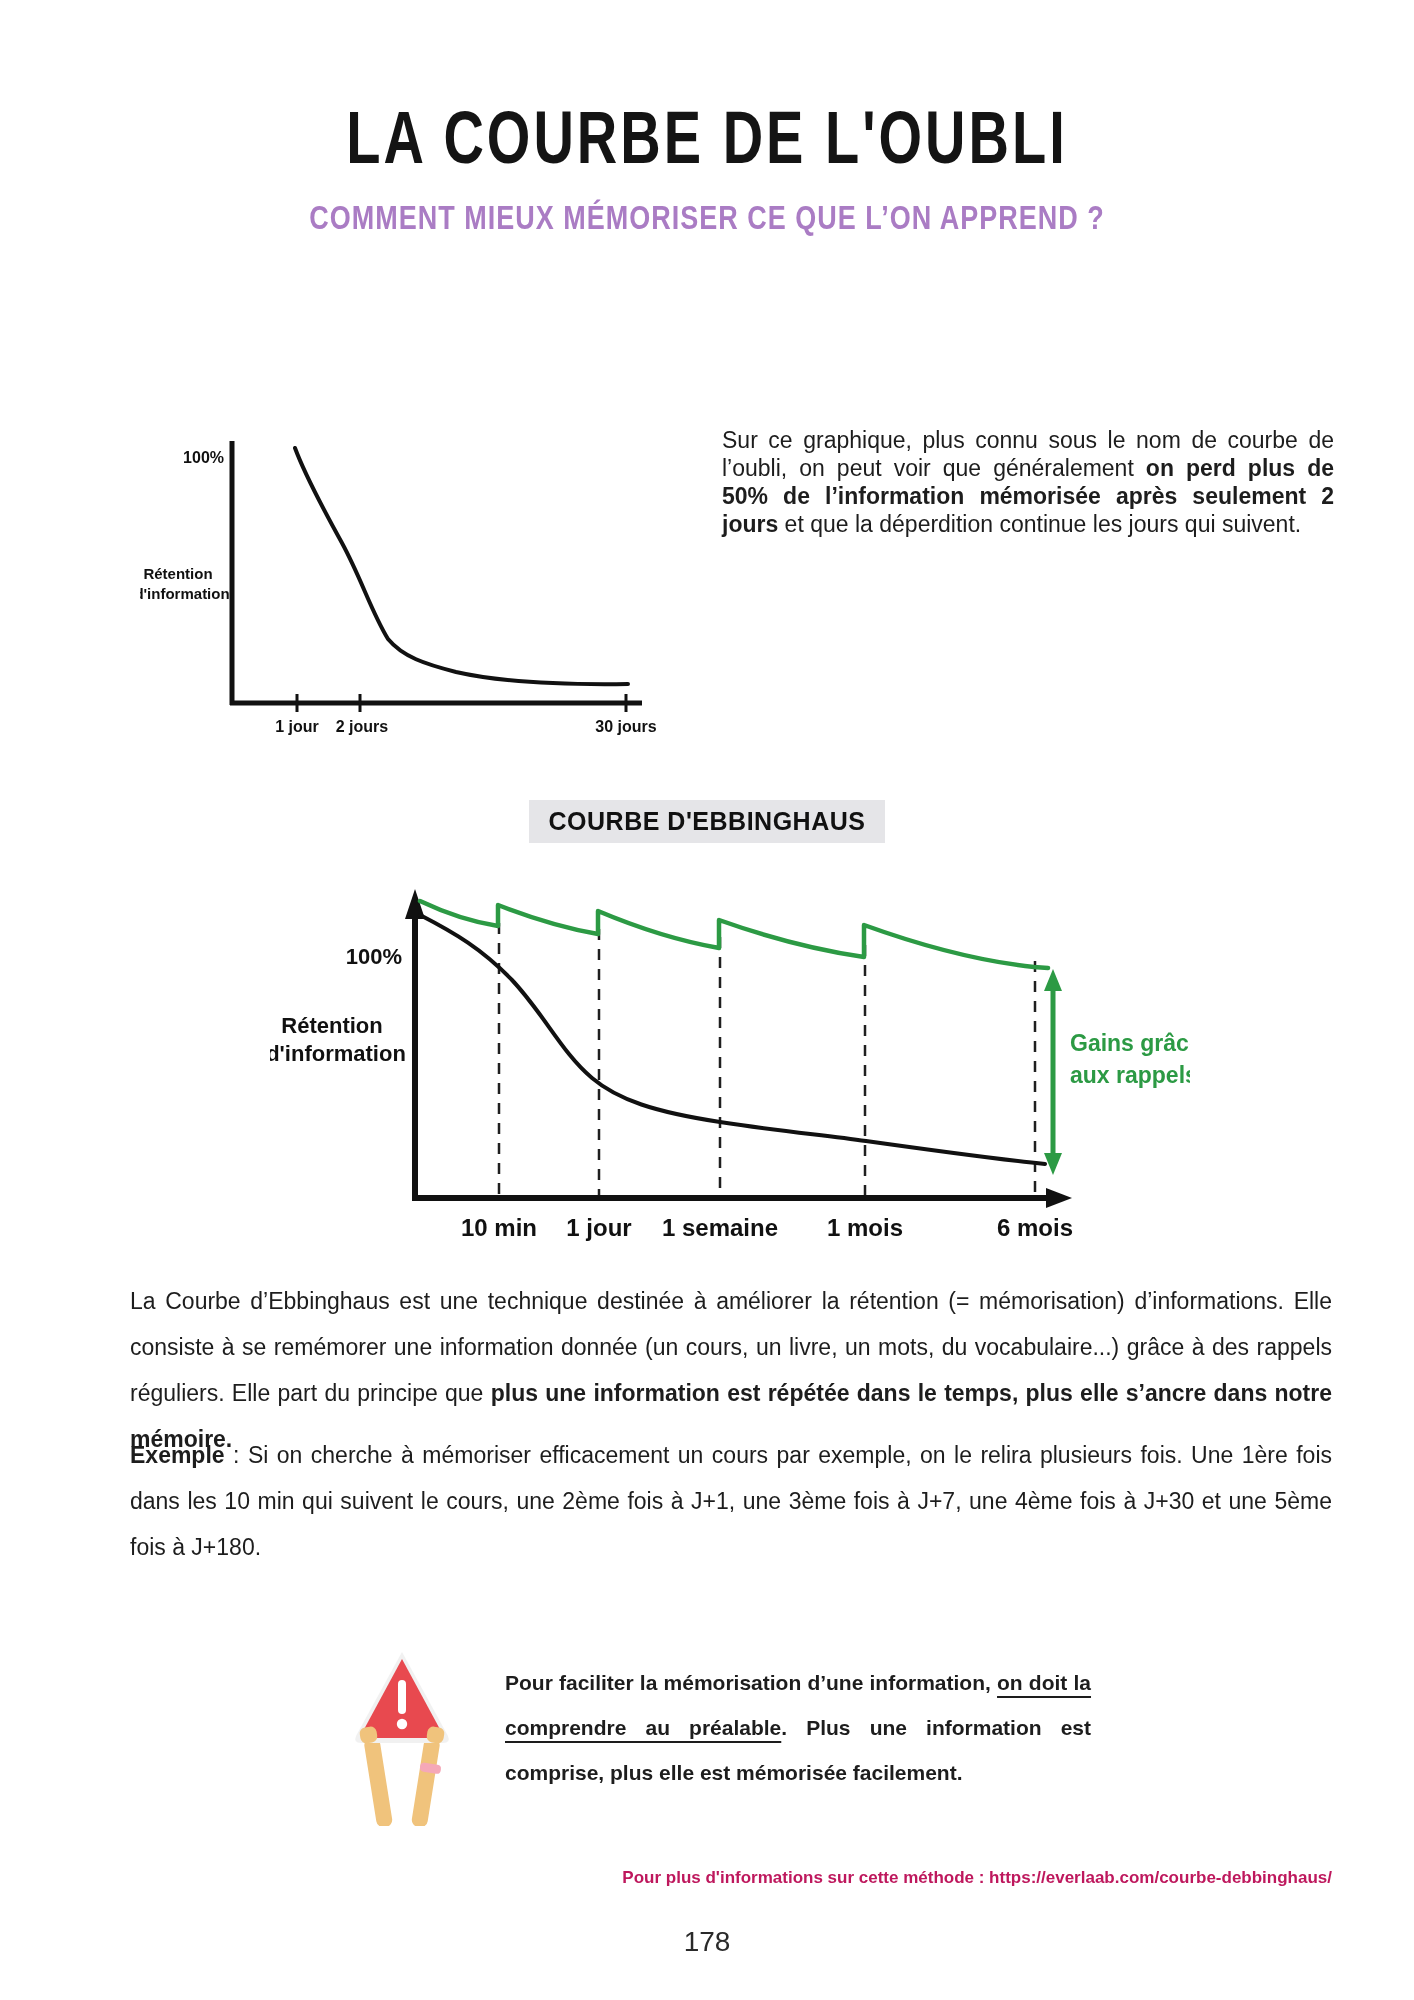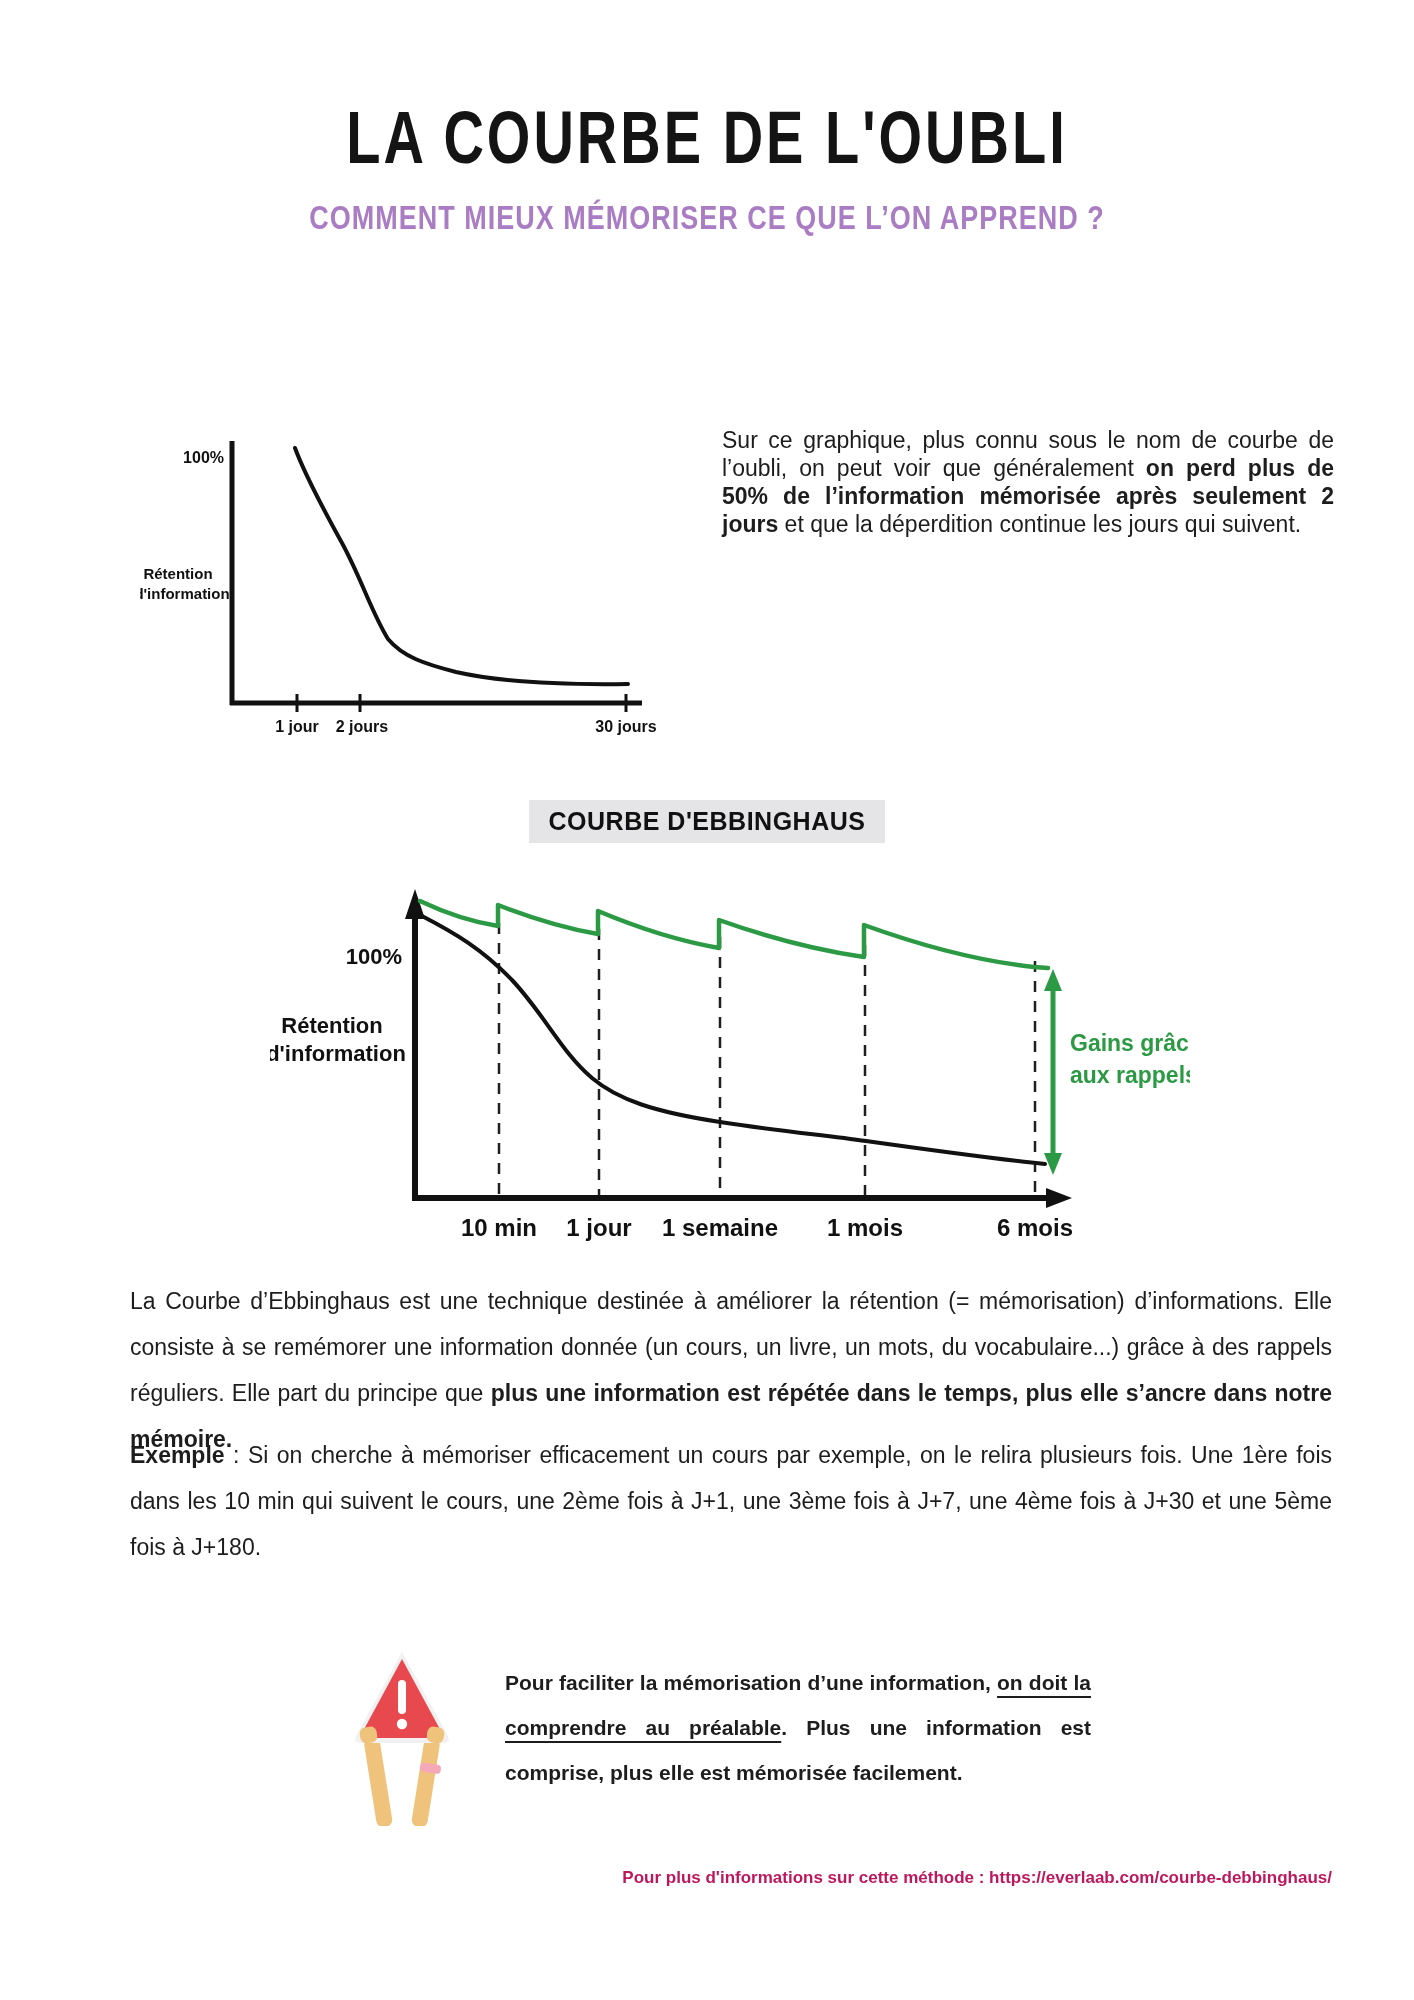--- a/index.html
+++ b/index.html
@@ -149,14 +149,15 @@
     <rect x="46" y="32" width="8" height="34" rx="4" fill="#ffffff"></rect>
     <circle cx="50" cy="76" r="5.2" fill="#ffffff"></circle>
 
     <rect x="8" y="79" width="17" height="16" rx="6" fill="#f0c37c" transform="rotate(-9 16 87)"></rect>
     <rect x="75" y="79" width="17" height="16" rx="6" fill="#f0c37c" transform="rotate(9 84 87)"></rect>
   </svg>
 
   <p class="abs warn-text"><span>Pour faciliter la mémorisation d’une information, </span><span class="u">on doit la comprendre au préalable</span><span>. Plus une information est comprise, plus elle est mémorisée facilement.</span></p>
 
   <div class="abs footer-note">Pour plus d'informations sur cette méthode : https://everlaab.com/courbe-debbinghaus/</div>
+  <div class="abs page-number">178</div>
 
 </div>
 
 </body></html>

